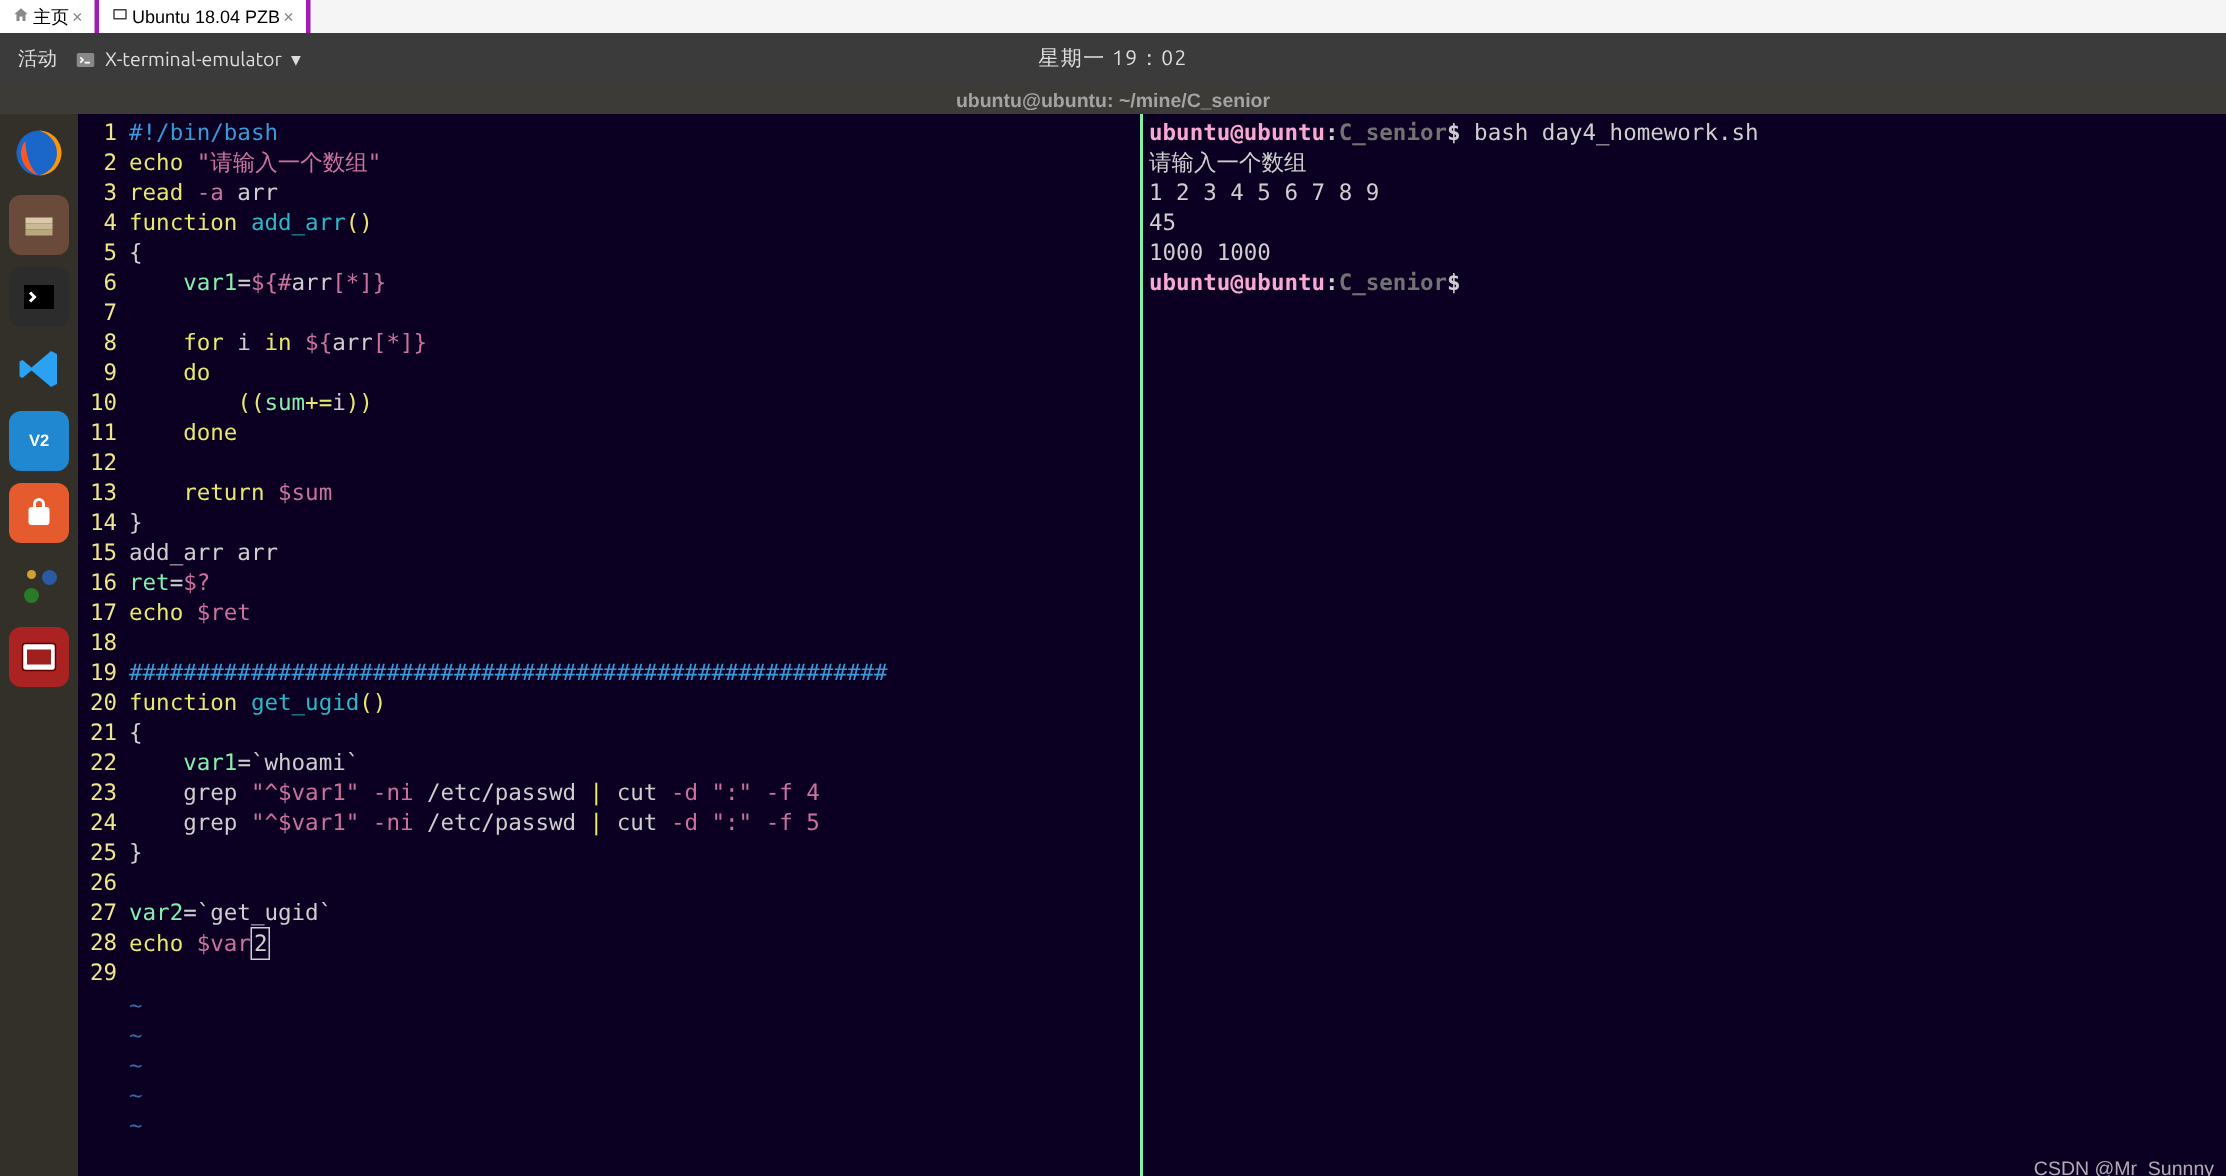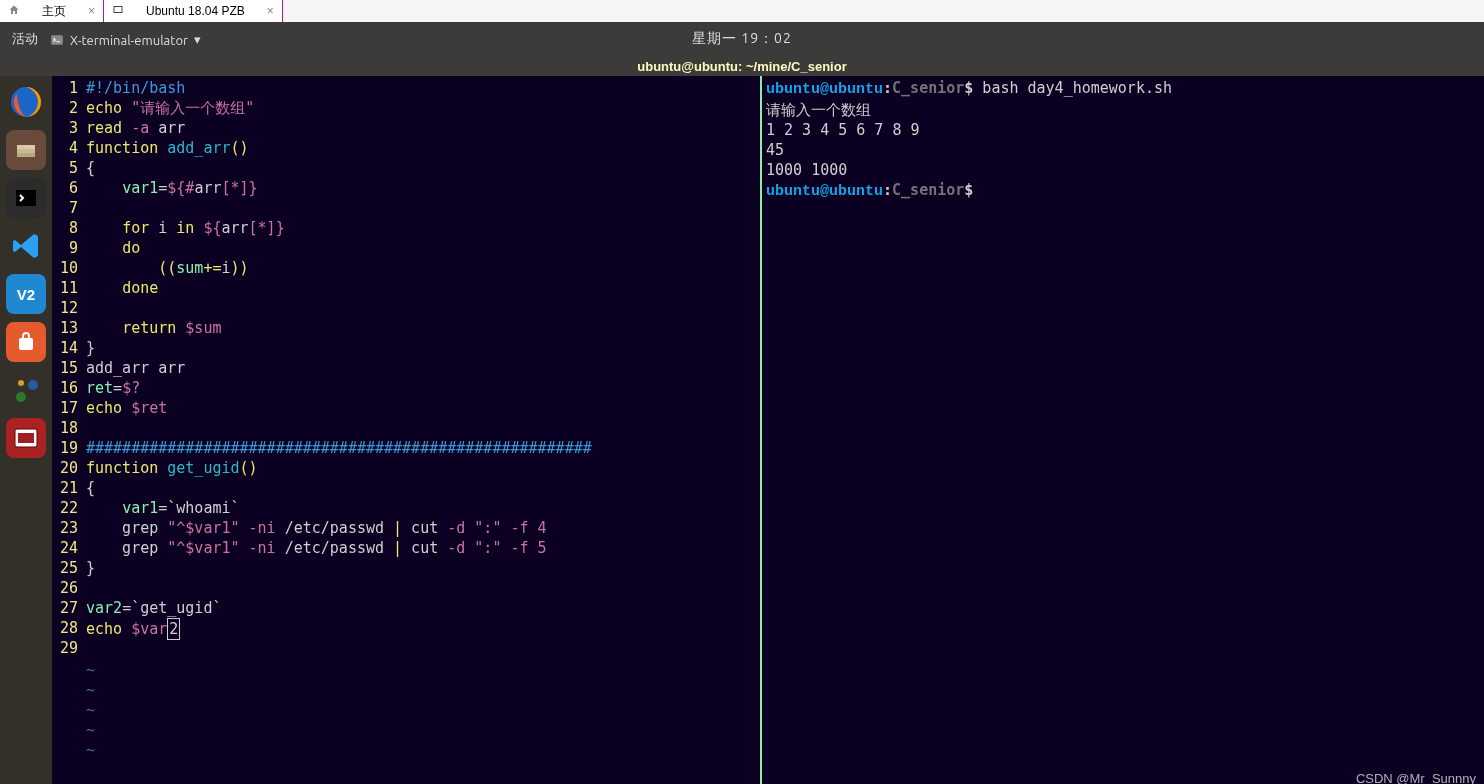--- a/index.html
+++ b/index.html
@@ -7,36 +7,36 @@
     font-family: "DejaVu Sans Mono", "Ubuntu Mono", monospace;
     font-size: 14px;
     background: #f0f0f0;
     width: 1484px; height: 784px;
     overflow: hidden;
   }
   
   .tabbar { height: 22px; background: #f5f5f5; display: flex; font-family: sans-serif; font-size: 12px; }
   .tab {
     display: flex; align-items: center; padding: 0 8px;
-    border-right: 1px solid #a21caf; gap: 22px; background: #fff;
+    border-right: 3px solid #a21caf; gap: 2px; background: #fff;
   }
   .tab .close { color: #888; cursor: pointer; }
   .tab .ico { display: inline-block; }
   
   .panel {
     height: 28px; background: #3b3b3b; color: #ddd;
     display: flex; align-items: center; padding: 17px 12px; gap: 12px;
     font-family: "Ubuntu", sans-serif; font-size: 13px;
   }
   .panel .app { display: flex; align-items: flex-end; gap: 6px; }
   .panel .app svg { width: 14px; height: 14px; }
   .panel .clock { position: absolute; left: 50%; transform: translateX(-50%); font-size: 14px; letter-spacing: 1px; }
   
   .termtitle {
-    height: 20px; background: #3c3b38; color: #fef9c3;
+    height: 20px; background: #3c3b38; color: #a3a3a3;
     display: flex; align-items: center; justify-content: center;
     font-family: sans-serif; font-size: 13px; font-weight: bold;
     position: relative; left: 0;
   }
   
   .area { display: flex; height: calc(784px - 22px - 28px - 20px); }
   .dock {
     width: 52px; background: #333029;
     display: flex; flex-direction: column; align-items: center;
     padding-top: 6px; gap: 8px;
@@ -69,21 +69,21 @@
   .c-com { color: #3a9ad9; }
   .c-kw  { color: #e8e86c; }
   .c-str { color: #ca729e; }
   .c-id  { color: #86efac; }
   .c-op  { color: #cfcfcf; }
   .c-pre { color: #ca729e; }
   .c-num { color: #ca729e; }
   .c-fn  { color: #2bb9c9; }
   .tilde { color: #3a6aa0; }
   
-  .p-user { color: #0ea5e9; font-weight: bold; font-family: Liberation Mono, monospace; }
+  .p-user { color: #f9a8d4; font-weight: bold; }
   .p-path { color: #737373; font-weight: bold; }
   .p-sep  { color: #cfcfcf; font-weight: bold; }
   .p-cmd  { color: #cfcfcf; }
   
   .watermark {
     position: absolute; bottom: 4px; right: 8px;
     color: #d8d8d8; font-size: 13px; font-family: sans-serif;
     opacity: .8;
   }
   .cursorbox { display:inline-block; border:1px solid #cfcfcf; padding:0 1px; }
@@ -150,21 +150,21 @@
           <rect fill="#000" x="2" y="4" width="20" height="16"></rect>
           <path stroke="#fff" stroke-width="2" fill="none" d="M6 9l3 3-3 3"></path>
         </svg>
       </div>
       <div class="dockicon" style="background: transparent;">
         <svg width="32" height="32" viewBox="0 0 32 32">
           <path fill="#2aa1f2" d="M24 4l4 2v20l-4 2-13-11L5 22l-2-1V11l2-1 6 5z"></path>
         </svg>
       </div>
       <div class="dockicon" style="background: rgb(32, 136, 208);">
-        <span style="color:#fff;font-weight:bold;font-family:sans-serif;font-size:15px">V2</span>
+        <span style="color:#fff;font-weight:bold;font-family:sans-serif;font-size:11px">V2</span>
       </div>
       <div class="dockicon" style="background: rgb(229, 91, 46);">
         <svg width="24" height="24" viewBox="0 0 24 24">
           <rect fill="#fff" x="5" y="8" width="14" height="12" rx="2"></rect>
           <path stroke="#fff" stroke-width="2" fill="none" d="M9 8V6a3 3 0 0 1 6 0v2"></path>
         </svg>
       </div>
       <div class="dockicon" style="background: transparent;">
         <svg width="30" height="30" viewBox="0 0 30 30">
           <circle cx="10" cy="22" r="5" fill="#2a7a2a"></circle>

